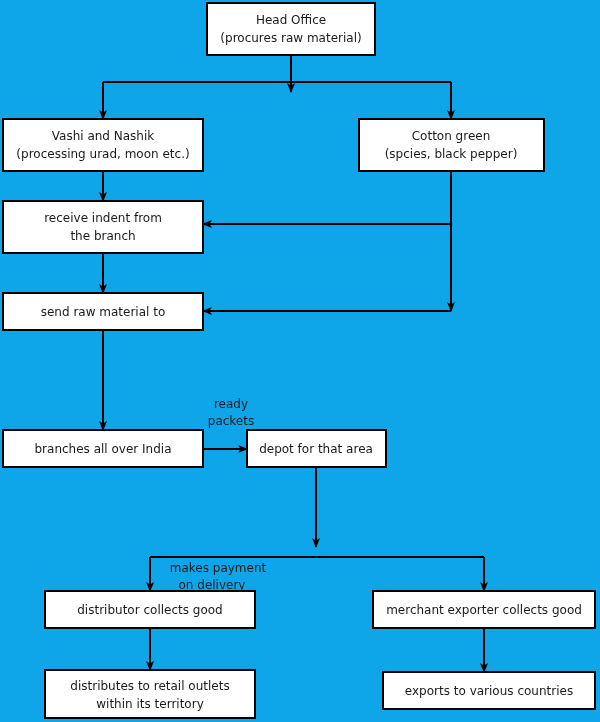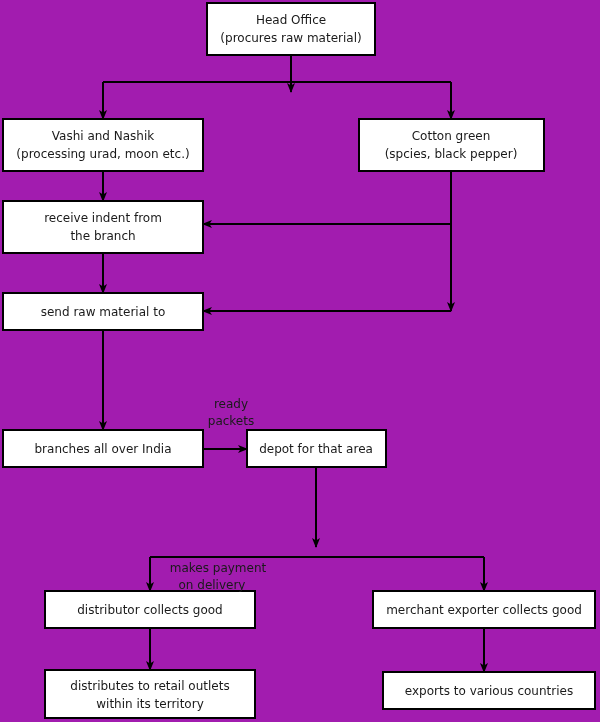--- a/index.html
+++ b/index.html
@@ -10,21 +10,21 @@
   body {
     width: 600px;
     height: 722px;
     font-family: "DejaVu Sans", "Liberation Sans", sans-serif;
     overflow: hidden;
   }
   #flowchart-root {
     position: relative;
     width: 600px;
     height: 722px;
-    background: #a21caf;
+    background: #0ea5e9;
   }
   svg.chart-svg {
     position: absolute;
     left: 0;
     top: 0;
     width: 600px;
     height: 722px;
   }
   .node-box {
     fill: #ffffff;

